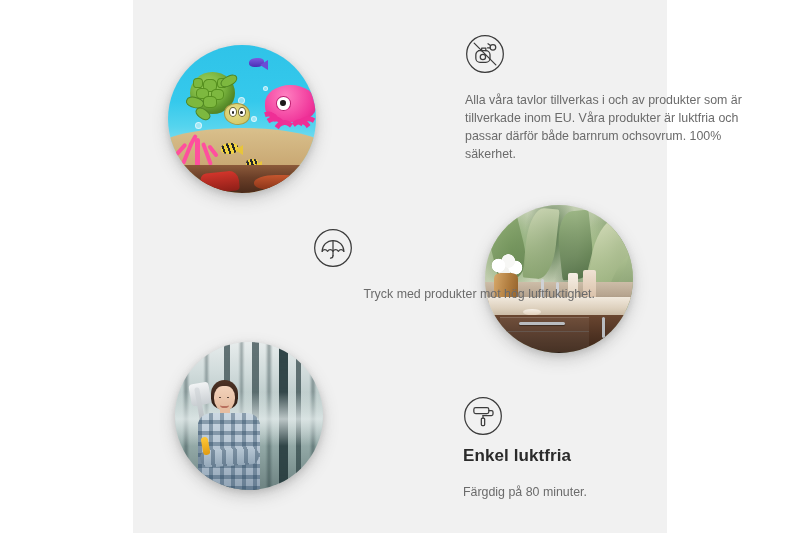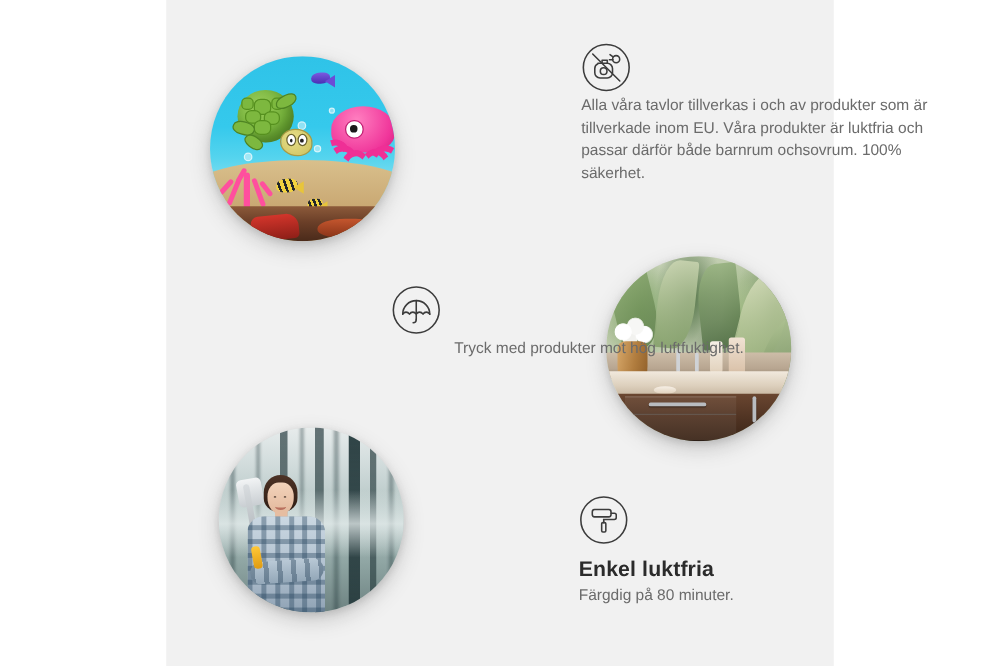--- a/index.html
+++ b/index.html
@@ -275,21 +275,21 @@
   .feature { position: absolute; }
   .feature .f-title {
     margin: 0;
     font-size: 17px;
     font-weight: bold;
     color: #2b2b2b;
     letter-spacing: .1px;
     line-height: 1.25;
   }
   .feature .f-desc {
-    margin: 2px 0 0 0;
+    margin: 18px 0 0 0;
     font-size: 12.4px;
     color: #6b6b6b;
     line-height: 1.45;
   }
   .icon-circle { display: block; }
 
   
   #feature-odourless { left: 332px; top: 34px; width: 296px; text-align: left; }
   #feature-odourless .f-title { margin-top: 9px; }
 

